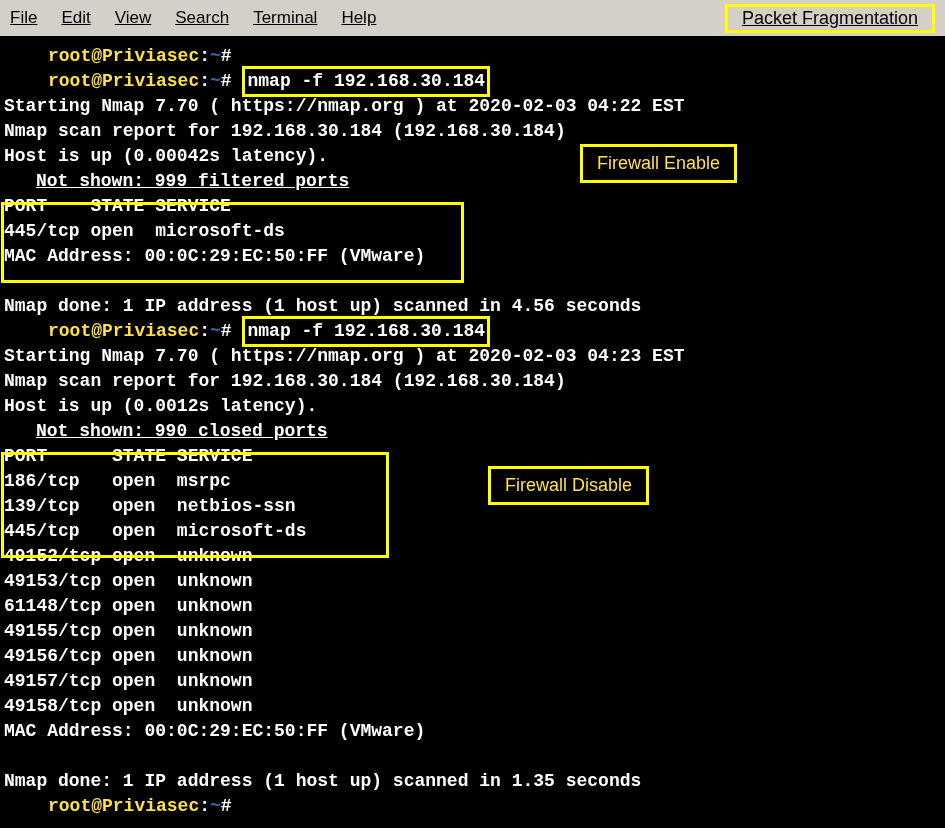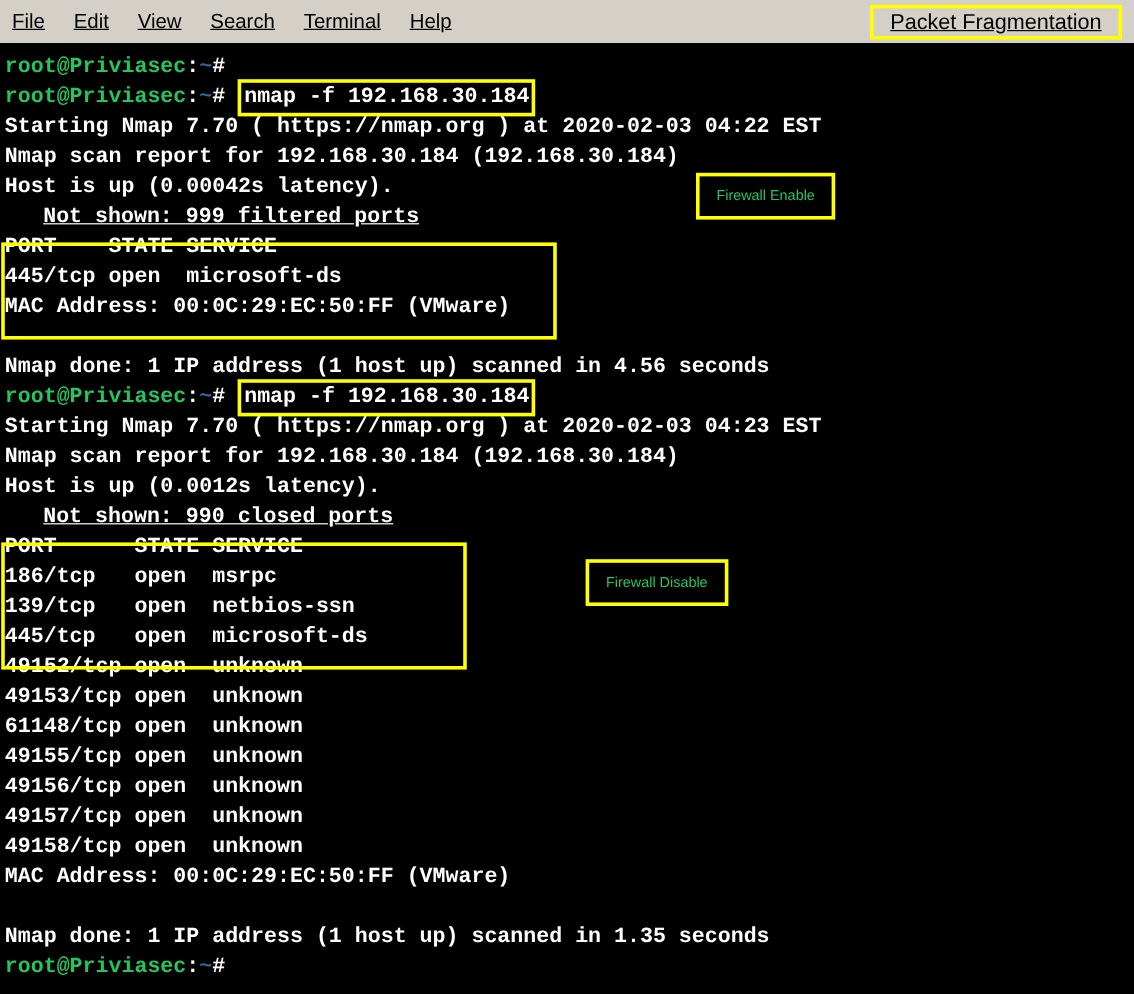--- a/index.html
+++ b/index.html
@@ -38,36 +38,36 @@
       background: #000;
       color: #fff;
       padding: 8px 4px;
       font-size: 18px;
       line-height: 25px;
       font-family: "Courier New", monospace;
       font-weight: bold;
       position: relative;
     }
     .line { white-space: pre; }
-    .red { color: #22c55e; }
+    .red { color: #fde047; margin-left: 44px; }
     .blue { color: #3465a4; }
     .white { color: #fff; }
     .hl-box {
       border: 3px solid #ffff00;
       display: inline-block;
       padding: 0 2px;
       margin: -3px 0;
       text-align: center;
     }
     .label-box {
       position: absolute;
       border: 3px solid #ffff00;
-      color: #22c55e;
+      color: #fde047;
       font-family: sans-serif;
-      font-size: 12px;
+      font-size: 18px;
       font-weight: normal;
       padding: 4px 14px;
       background: #000;
     }
     .results-box1 {
       position: absolute;
       border: 3px solid #ffff00;
       left: 1px;
       top: 166px;
       width: 457px;

